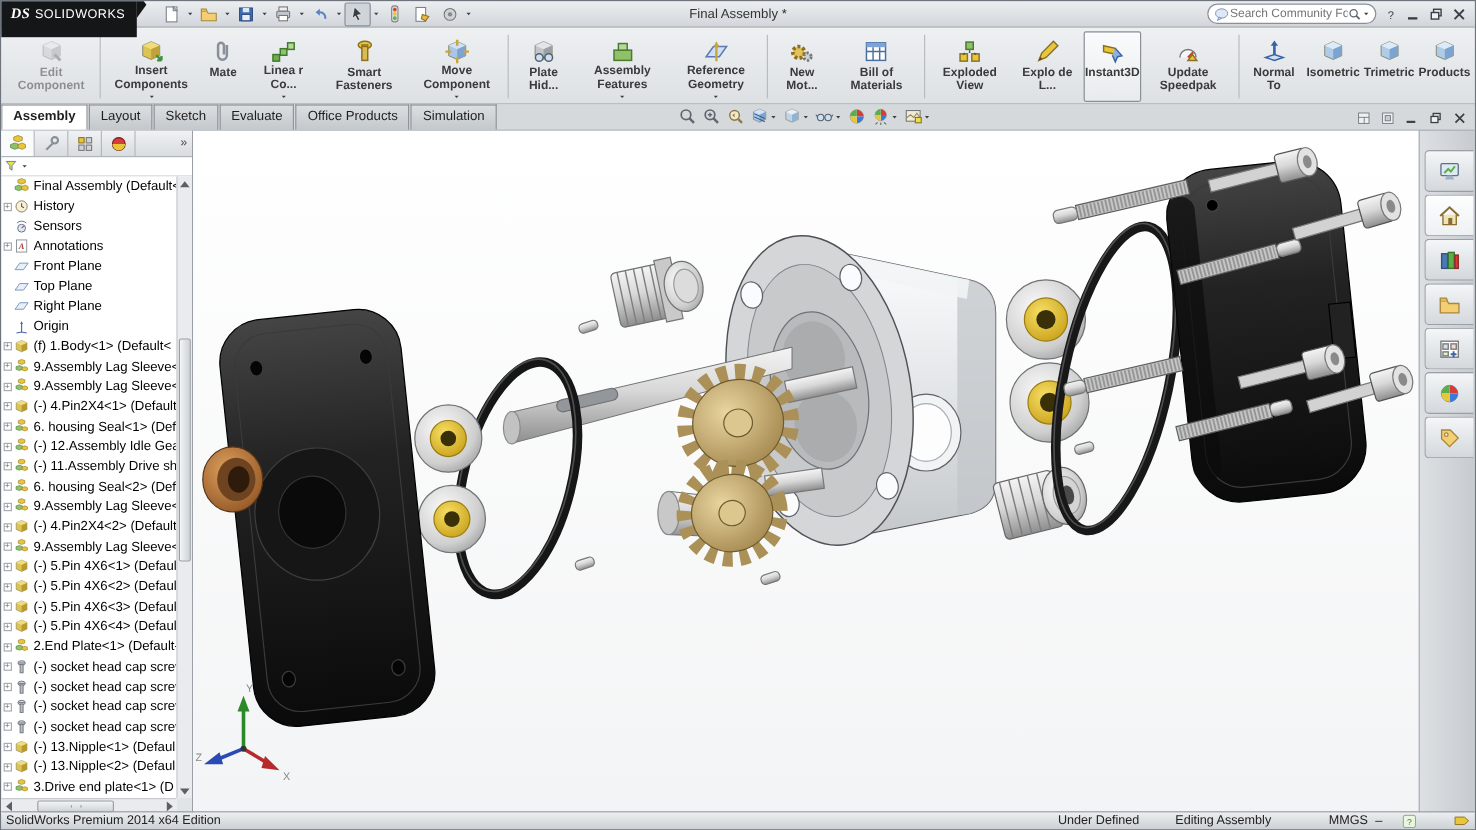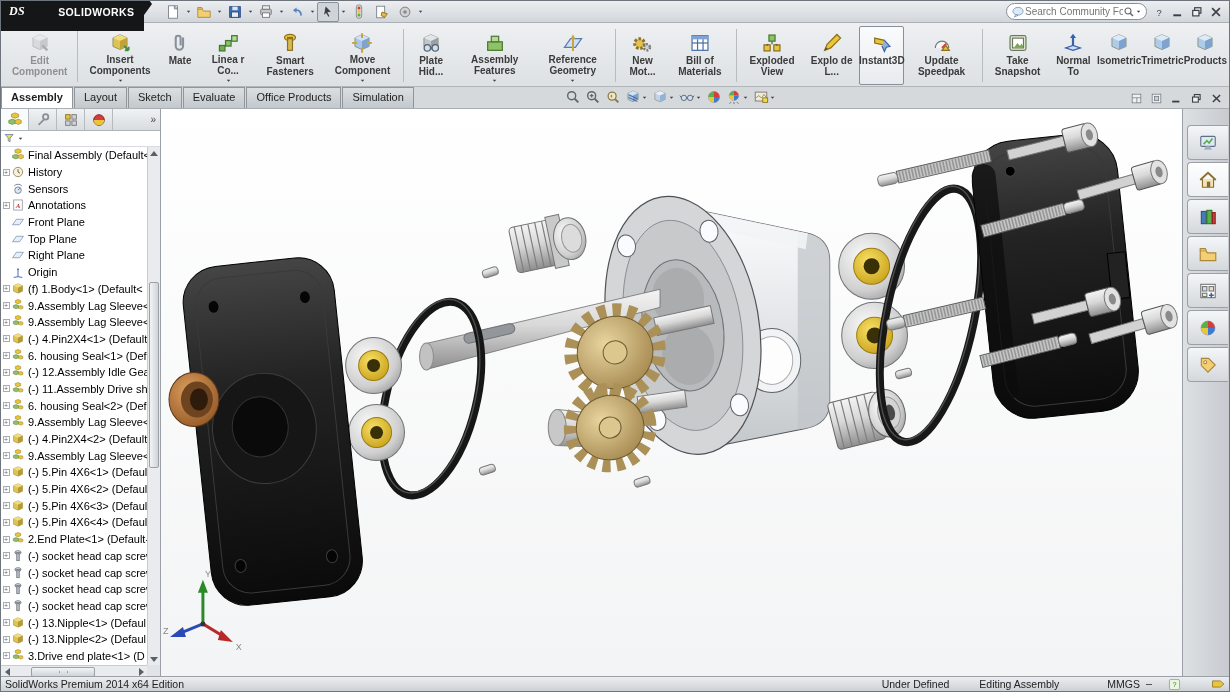--- a/index.html
+++ b/index.html
@@ -7,21 +7,21 @@
   body { font-family:"Liberation Sans", sans-serif; background:#d7dadd; border:1px solid #6e747c; position:relative; }
 
   
   .titlebar { height:22px; display:flex; align-items:center; position:relative;
               background:linear-gradient(#eceef1,#d2d6da); border-bottom:1px solid #aab0b5; }
   .brand { height:38px; background:#141618; color:#fff; display:flex; align-items:center;
            padding:0 10px 0 8px; font-size:10.5px; letter-spacing:.4px; position:relative; }
   .brand::after { content:""; position:absolute; right:-8px; top:0; border-top:11px solid transparent;
                   border-bottom:11px solid transparent; border-left:8px solid #141618; }
   .brand-ds { font-style:italic; font-weight:bold; font-family:"Liberation Serif", serif; margin-right:4px; font-size:12px; }
-  .brand-solid { font-weight:bold;margin-left:29px; }
+  .brand-solid { font-weight:normal; }
   .qat { display:flex; align-items:center; margin-left:18px; gap:1px; z-index:2; }
   .qicon { height:20px; display:flex; align-items:center; padding:0 2px; border:1px solid transparent; }
   .qicon.pressed { background:#cfd4d9; border:1px solid #8a9099; border-radius:2px; }
   .qcaret { width:7px; display:flex; align-items:center; }
   .doc-title { position:absolute; left:0; right:0; text-align:center; font-size:11px; color:#333; }
   .tb-right { margin-left:auto; display:flex; align-items:center; gap:3px; padding-right:5px; z-index:2; }
   .searchbox { display:flex; align-items:center; background:#fff; border:1px solid #8a9099;
                border-radius:9px; height:17px; padding:0 4px; }
   .searchbox input { border:none; outline:none; font-size:10px; width:98px; color:#666; background:transparent;
                      font-family:"Liberation Sans", sans-serif; }
@@ -202,20 +202,21 @@
           <circle cx="9" cy="9" r="5.5" fill="#cfd3d8" stroke="#777"></circle>
           <circle cx="9" cy="9" r="2" fill="#888"></circle>
         </svg>
       </span>
       <span class="qcaret">
         <svg class="ic" width="7" height="7" viewBox="0 0 18 18">
           <path d="M4.5 7l4.5 5 4.5-5z" fill="#3b3f45"></path>
         </svg>
       </span>
     </div>
+  <div class="doc-title">Final Assembly *</div>
   <div class="tb-right">
     <div class="searchbox">
       <span id="chat-ic">
           <svg class="ic" width="14" height="14" viewBox="0 0 18 18">
             <ellipse cx="9" cy="8" rx="6.5" ry="5" fill="#dfe9f5" stroke="#6f8fbb"></ellipse>
             <path d="M6 12l-1.5 3.5 4.5-2.3z" fill="#dfe9f5" stroke="#6f8fbb"></path>
           </svg>
         </span>
       <input placeholder="Search Community Forum" style="">
       <span id="mag-ic">
@@ -443,31 +444,20 @@
         <svg class="ic" width="22" height="22" viewBox="0 0 18 18">
           <path d="M3.5 13a5.5 5.5 0 0 1 11 0" fill="#f4f6f8" stroke="#777"></path>
           <line x1="9" y1="13" x2="12.5" y2="9.5" stroke="#d93a3a" stroke-width="1.6"></line>
           <path d="M12 11l3 4h-6z" fill="#e8c63a" stroke="#8d6f1f"></path>
         </svg>
       </span>
       <div class="rlabel">Update Speedpak</div>
       <div class="rcaret"></div>
     </div>
     <div class="rsep"></div>
-    <div class="rbtn">
-      <span class="ric">
-        <svg class="ic" width="22" height="22" viewBox="0 0 18 18">
-          <rect x="2.5" y="3" width="13" height="12" rx="1.5" fill="#e8f0e0" stroke="#6a7a5a"></rect>
-          <rect x="4.5" y="5" width="9" height="8" fill="#fff" stroke="#6a7a5a"></rect>
-          <path d="M6 12.5l2.5-3.5 2 2.5 1.5-2 1.5 3z" fill="#7aa35a"></path>
-        </svg>
-      </span>
-      <div class="rlabel">Take Snapshot</div>
-      <div class="rcaret"></div>
-    </div>
     <div class="rbtn">
       <span class="ric">
         <svg class="ic" width="22" height="22" viewBox="0 0 18 18">
           <path d="M9 15V4.5" stroke="#3a62a8" stroke-width="1.8"></path>
           <path d="M9 1.5L6.5 5h5z" fill="#3a62a8"></path>
           <path d="M3 13l6 2 6-2-6-2z" fill="#cfe0f4" stroke="#3a62a8"></path>
         </svg>
       </span>
       <div class="rlabel">Normal To</div>
       <div class="rcaret"></div>

